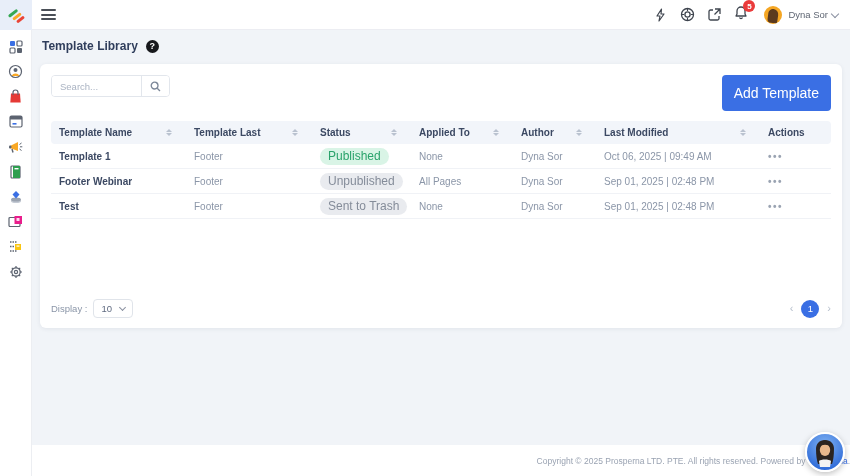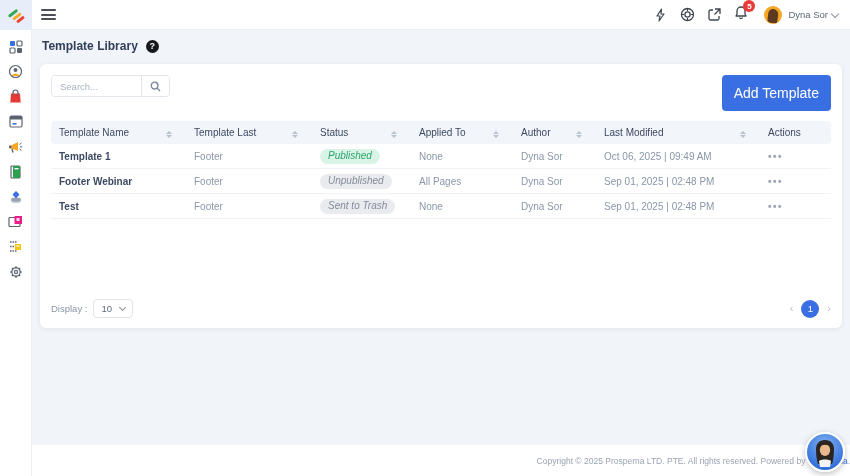--- a/index.html
+++ b/index.html
@@ -44,29 +44,29 @@
   .search-group { display:flex; border:1px solid #e2e6ec; border-radius:4px; overflow:hidden; height:22px;gap:11px; }
   .search-input { border:0; outline:none; width:78px; padding:0 8px; font-size:9.5px; color:#55607a; font-family:"Liberation Sans",sans-serif; }
   .search-input::placeholder { color:#aab3c2; }
   .search-btn { width:28px; border:0; border-left:1px solid #e2e6ec; background:#fff; display:flex; align-items:center; justify-content:center; cursor:pointer; }
   .add-btn { background:#3a6fe4; color:#fff; border:0; border-radius:4px; height:36px; padding:0 12px;
              font-size:14px; font-family:"Liberation Sans",sans-serif; cursor:pointer; }
 
   .table { margin-top:10px; }
   .t-row { display:grid; grid-template-columns:135px 126px 99px 102px 83px 164px 1fr; align-items:center; }
   .t-head { background:#f2f5fa; border-radius:4px; height:23px; }
-  .t-head .cell { font-size:10px; font-weight:normal; color:#3c4963; display:flex; align-items:flex-end; }
+  .t-head .cell { font-size:10px; font-weight:bold; color:#3c4963; display:flex; align-items:center; }
   .cell { padding-left:8px; }
   .sort { display:inline-flex; flex-direction:column; margin-left:auto; margin-right:14px; gap:1px; cursor:pointer; }
   .sort i { display:block; width:0; height:0; border-left:3px solid transparent; border-right:3px solid transparent; }
   .sort .up { border-bottom:3px solid #b9c2cf; }
   .sort .dn { border-top:3px solid #b9c2cf; }
   .t-body .t-row { height:25px; border-bottom:1px solid #f0f2f6; font-size:10px; color:#8b96a8; }
   .cell-name { color:#3c4963; font-weight:bold; cursor:pointer; }
-  .badge { display:inline-block; font-size:10px; padding:2.5px 8px; border-radius:9px; line-height:1;font-style:italic; }
+  .badge { display:inline-block; font-size:12px; padding:2.5px 8px; border-radius:9px; line-height:1; }
   .badge--green { background:#d9f4e6; color:#2aa36b; }
   .badge--gray { background:#e9ebef; color:#848c99; }
   .dots { color:#9aa3b2; font-size:10px; letter-spacing:1.5px; font-weight:bold; cursor:pointer; }
 
   .card-foot { position:absolute; left:11px; right:11px; bottom:10px; display:flex; align-items:center; justify-content:space-between; }
   .display-group { display:flex; align-items:center; }
   .display-label { font-size:9.5px; color:#8b96a8; margin-right:6px; }
   .page-size { display:flex; align-items:center; gap:8px; border:1px solid #e0e4ea; border-radius:4px;
                padding:3px 7px; font-size:9.5px; color:#5f6a80; cursor:pointer; }
   .page-size .chev { margin-top:-3px; width:5px; height:5px; }

